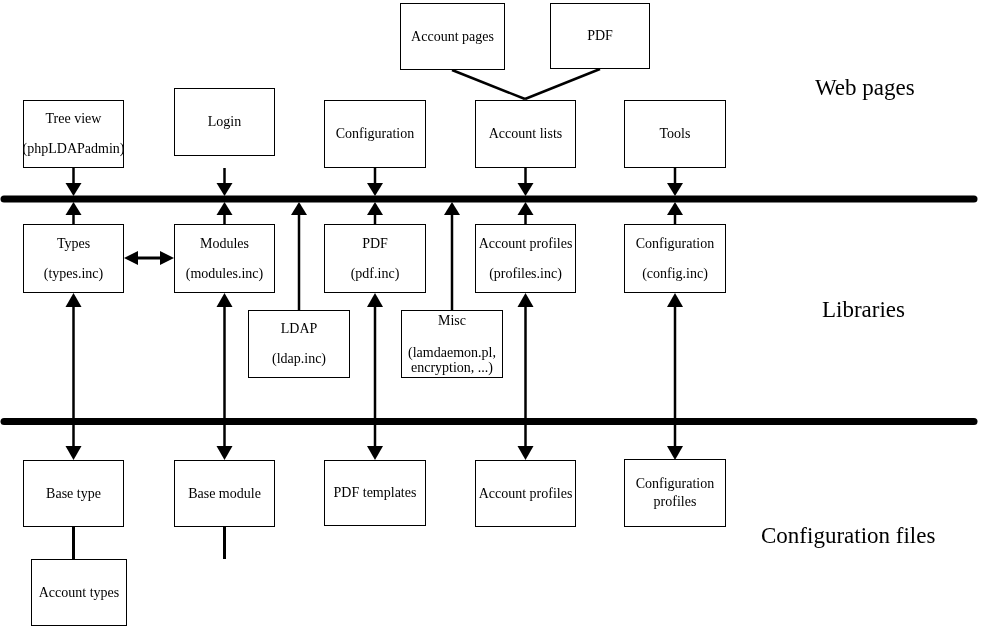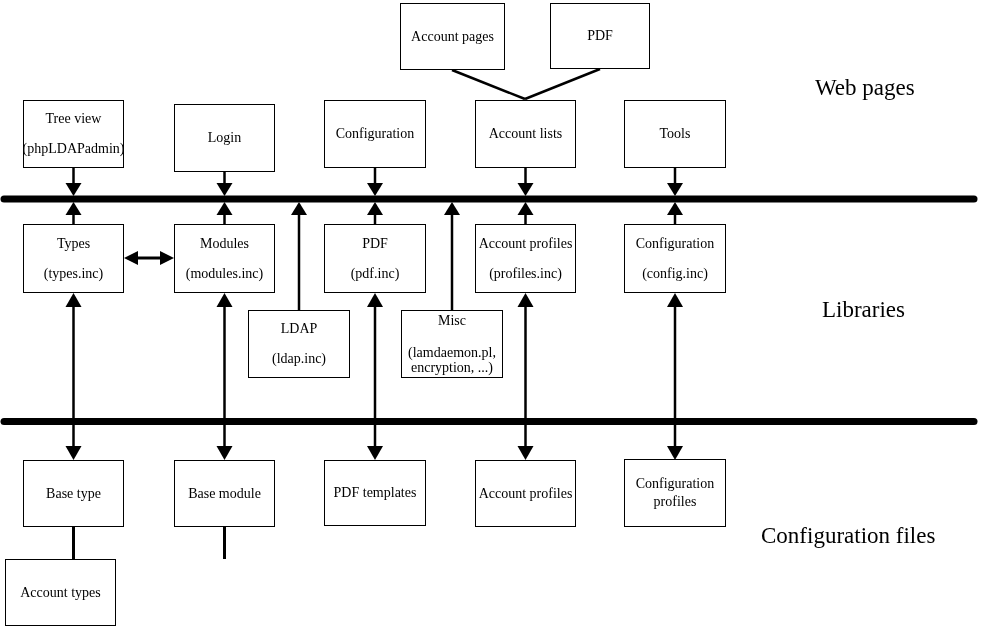--- a/index.html
+++ b/index.html
@@ -147,21 +147,21 @@
     <div>Account pages</div>
   </div>
   <div class="box" style="left:550px;top:3px;width:100px;height:66px">
     <div>PDF</div>
   </div>
 
   <div class="box spread" style="left:23px;top:100px;width:101px;height:68px">
     <div>Tree view</div>
     <div>(phpLDAPadmin)</div>
   </div>
-  <div class="box" style="left:174px;top:104px;width:101px;height:68px">
+  <div class="box" style="left:174px;top:88px;width:101px;height:68px">
     <div>Login</div>
   </div>
   <div class="box" style="left:324px;top:100px;width:102px;height:68px">
     <div>Configuration</div>
   </div>
   <div class="box" style="left:475px;top:100px;width:101px;height:68px">
     <div>Account lists</div>
   </div>
   <div class="box" style="left:624px;top:100px;width:102px;height:68px">
     <div>Tools</div>
@@ -208,21 +208,21 @@
     <div>PDF templates</div>
   </div>
   <div class="box" style="left:475px;top:460px;width:101px;height:67px">
     <div>Account profiles</div>
   </div>
   <div class="box tight" style="left:624px;top:459px;width:102px;height:68px">
     <div>Configuration</div>
     <div>profiles</div>
   </div>
 
-  <div class="box" style="left:5px;top:559px;width:111px;height:67px">
+  <div class="box" style="left:31px;top:559px;width:96px;height:67px">
     <div>Account types</div>
   </div>
 
   <div class="section-label" style="left:815px;top:75px">Web pages</div>
   <div class="section-label" style="left:822px;top:297px">Libraries</div>
   <div class="section-label" style="left:761px;top:523px">Configuration files</div>
 
 </div>
 
 </body></html>

